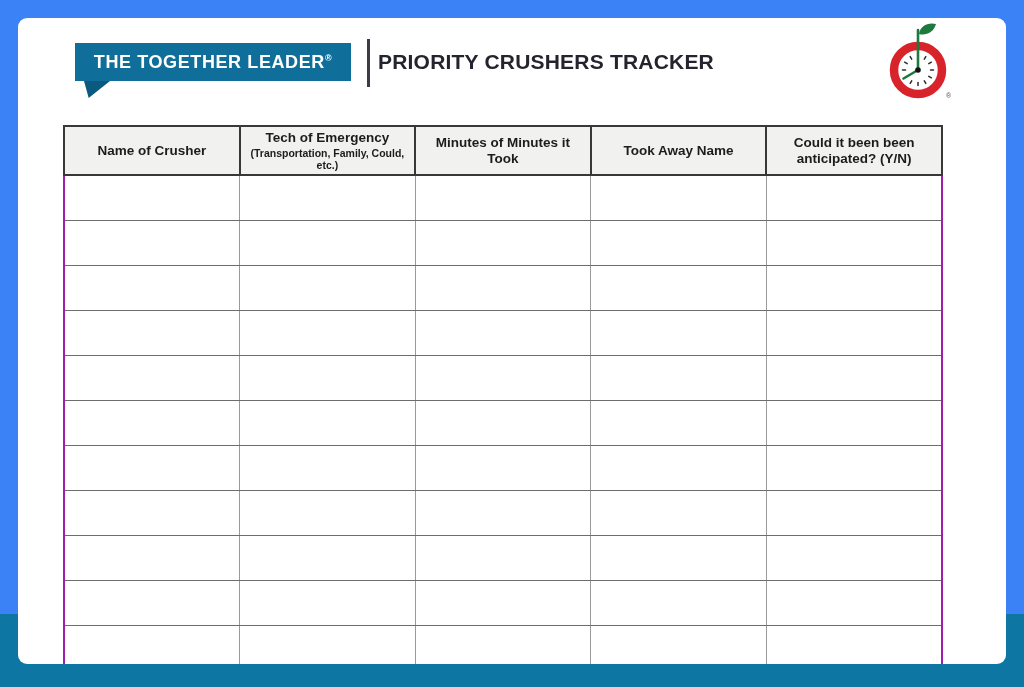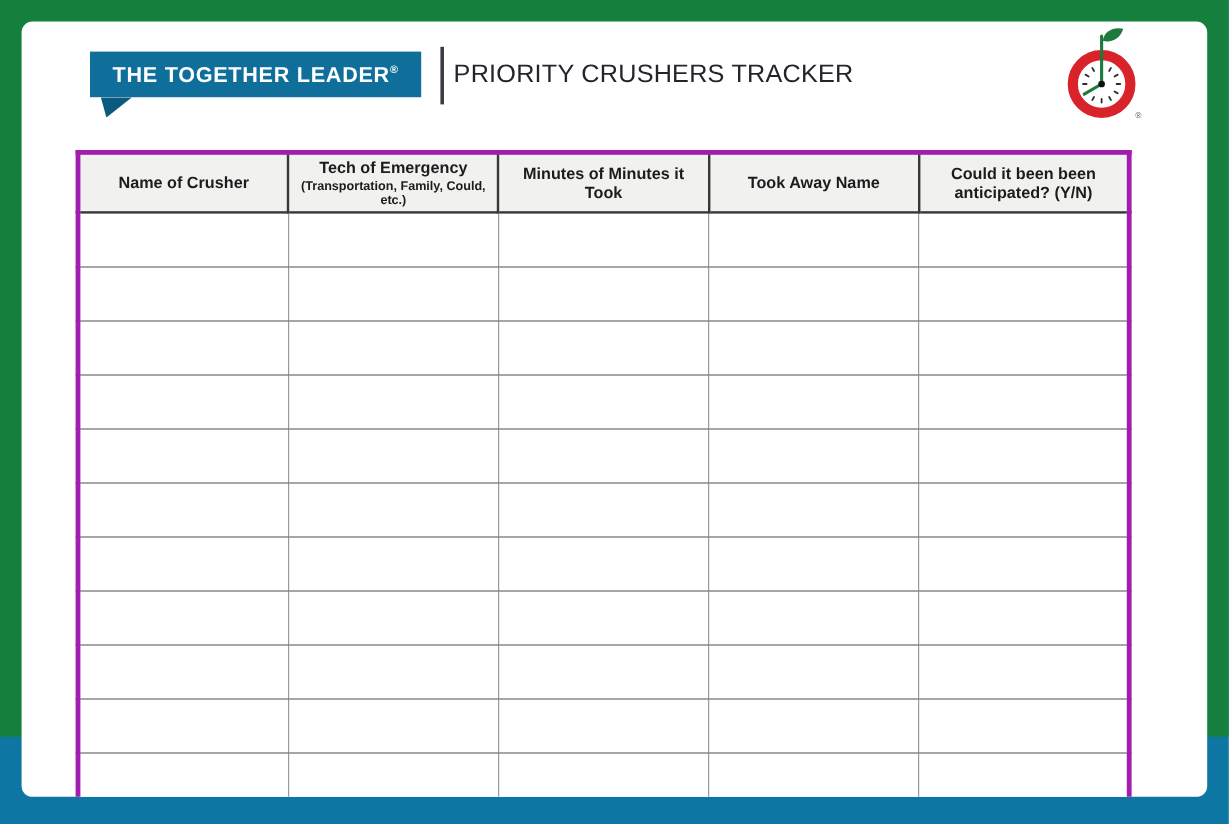--- a/index.html
+++ b/index.html
@@ -3,21 +3,21 @@
 <meta charset="utf-8">
 <style>
   * { margin: 0; padding: 0; box-sizing: border-box; }
   html, body { width: 1024px; height: 687px; }
   body {
     font-family: "Liberation Sans", sans-serif;
     background: #0e76a3;
   }
   .frame {
     width: 1024px; height: 614px;
-    background: #15803d;
+    background: #3b82f6;
     padding: 18px 18px 23px 18px;
   }
   .page {
     position: relative;
     width: 988px; height: 646px;
     background: #ffffff;
     border-radius: 9px;
     overflow: hidden;
   }
 
@@ -44,36 +44,36 @@
     clip-path: polygon(0 0, 100% 0, 18% 100%);
   }
   .header-divider {
     position: absolute; left: 349px; top: 21px;
     width: 3px; height: 48px;
     background: #3c3c46;
   }
   .page-title {
     position: absolute; left: 360px; top: 32px;
     font-size: 21px;
-    font-weight: normal;
+    font-weight: bold;
     color: #24242e;
     letter-spacing: 0.2px;
     white-space: nowrap;
   }
   .clock-logo { position: absolute; top: 3px; right: 52px; }
 
   
   .tracker-table {
     position: absolute; left: 45px; top: 107px;
     width: 880px;
     border-collapse: collapse;
     table-layout: fixed;
   }
   .tracker-table th, .tracker-table td { border: 1px solid #9a9a9a; }
-  .tracker-table { border: 4px solid #a21caf; }
+  .tracker-table { border: 2px solid #a21caf; }
   .tracker-table thead th {
     border: 2px solid #383838;
     background: #f1f1f0;
     height: 47px;
     padding: 3px 6px;
     vertical-align: middle;
     text-align: center;
   }
   .col-label {
     font-size: 13.5px;

